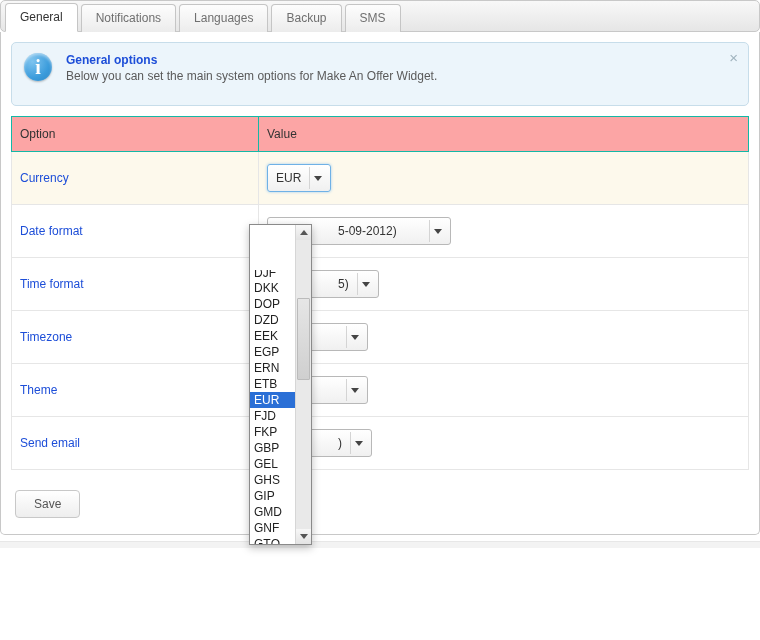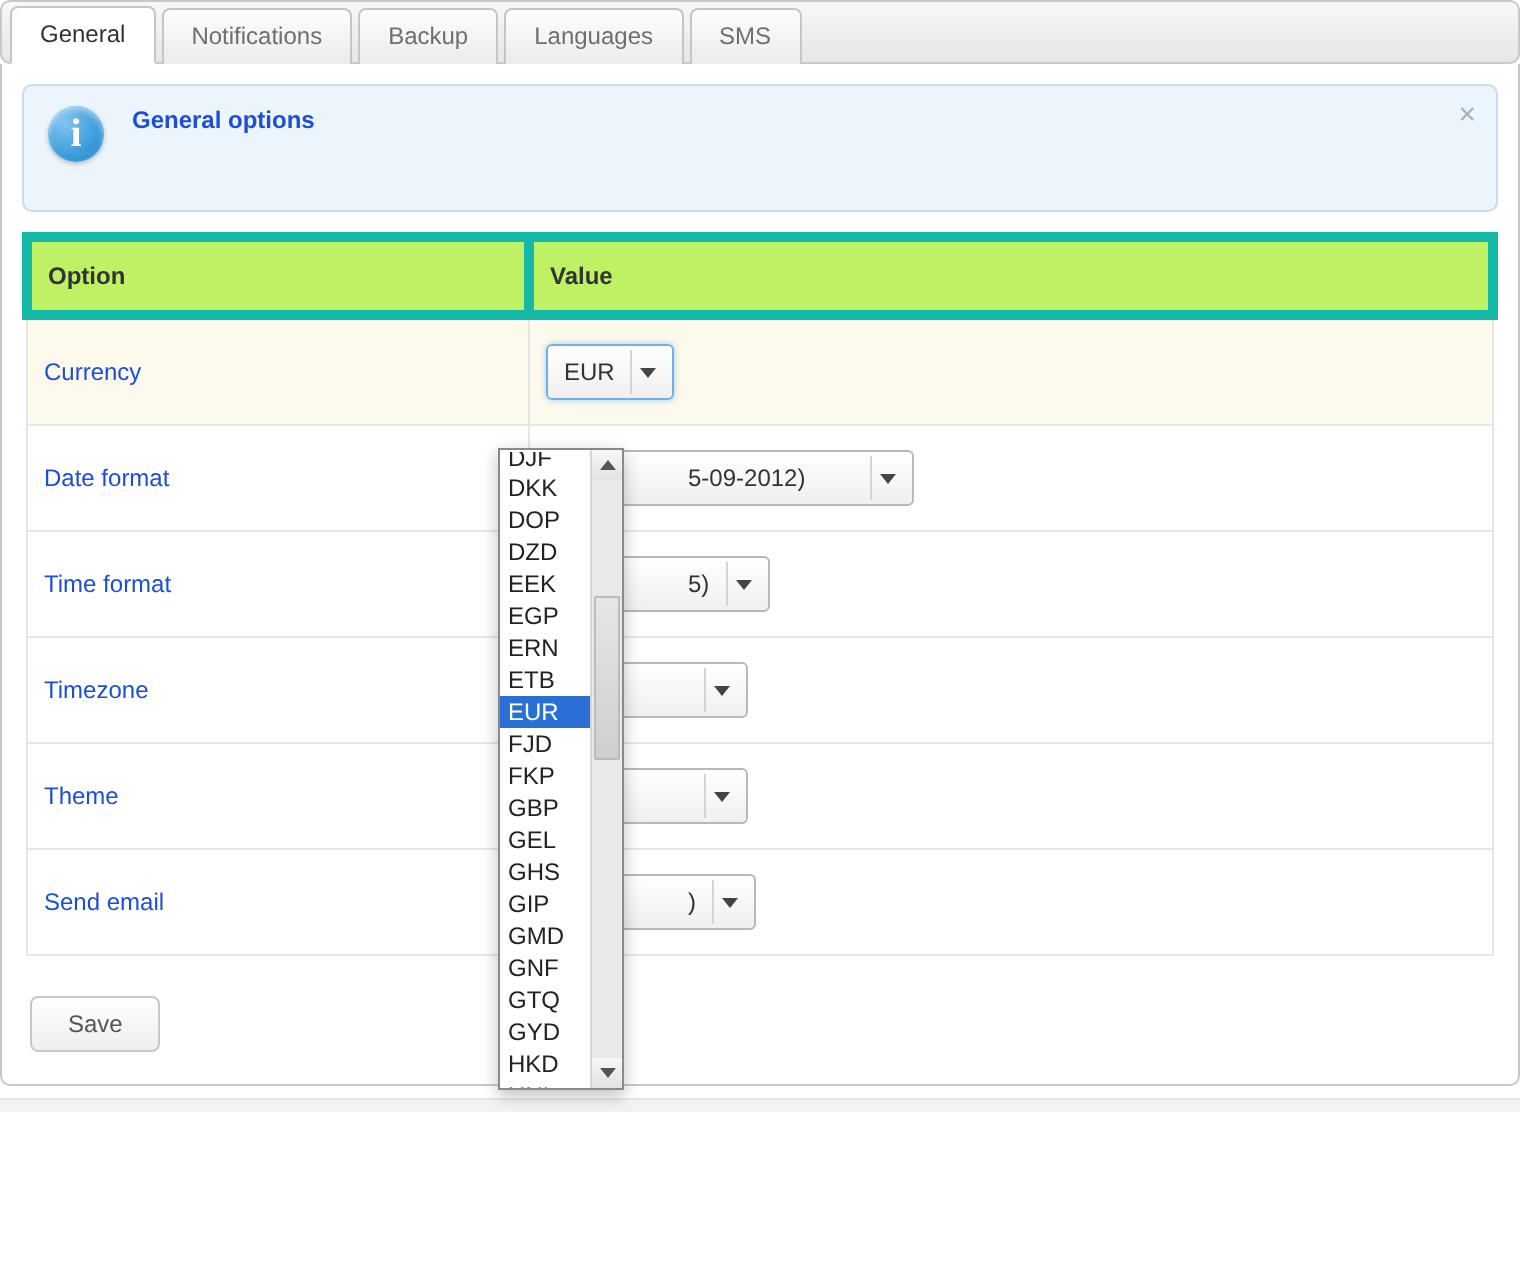--- a/index.html
+++ b/index.html
@@ -87,24 +87,24 @@
     font-size: 15px;
     cursor: pointer;
   }
 
   table.opts {
     width: 100%;
     border-collapse: collapse;
   }
   table.opts th {
     text-align: left;
-    background: #bef264;
-    border: 5px solid #14b8a6;
+    background: #fca5a5;
+    border: 1px solid #14b8a6;
     padding: 10px 8px;
-    font-weight: bold;
+    font-weight: normal;
     color: #333;
     font-size: 12px;
   }
   table.opts td {
     border: 1px solid #e6e6e6;
     padding: 12px 8px;
     vertical-align: middle;
     background: #fff;
   }
   table.opts tr.highlight td {
@@ -164,20 +164,21 @@
     background: #fff;
     box-shadow: 0 3px 8px rgba(0,0,0,0.25);
     display: flex;
     font-size: 12px;
     z-index: 50;
   }
   .listbox .items {
     flex: 1;
     overflow: hidden;
     padding-top: 1px;
+    margin-top: 44px;
   }
   .listbox .item {
     padding: 0 4px;
     line-height: 16px;
     height: 16px;
     color: #222;
     cursor: pointer;
     white-space: nowrap;
   }
   .listbox .item.clipped-top { height: 10px; line-height: 6px; overflow: hidden; }
@@ -233,31 +234,32 @@
   }
 </style>
 </head>
 <body>
 
 <div class="viewport">
 
   <div class="tabbar">
     <div class="tab active">General</div>
     <div class="tab">Notifications</div>
+    <div class="tab">Languages</div>
     <div class="tab">Backup</div>
-    <div class="tab">Languages</div>
     <div class="tab">SMS</div>
   </div>
 
   <div class="content">
 
     <div class="notice">
       <div class="info-icon">i</div>
       <div>
         <div class="title">General options</div>
+        <div class="desc">Below you can set the main system options for Make An Offer Widget.</div>
       </div>
       <div class="close">×</div>
     </div>
 
     <table class="opts">
       <thead>
         <tr>
           <th class="col-label">Option</th>
           <th>Value</th>
         </tr>

